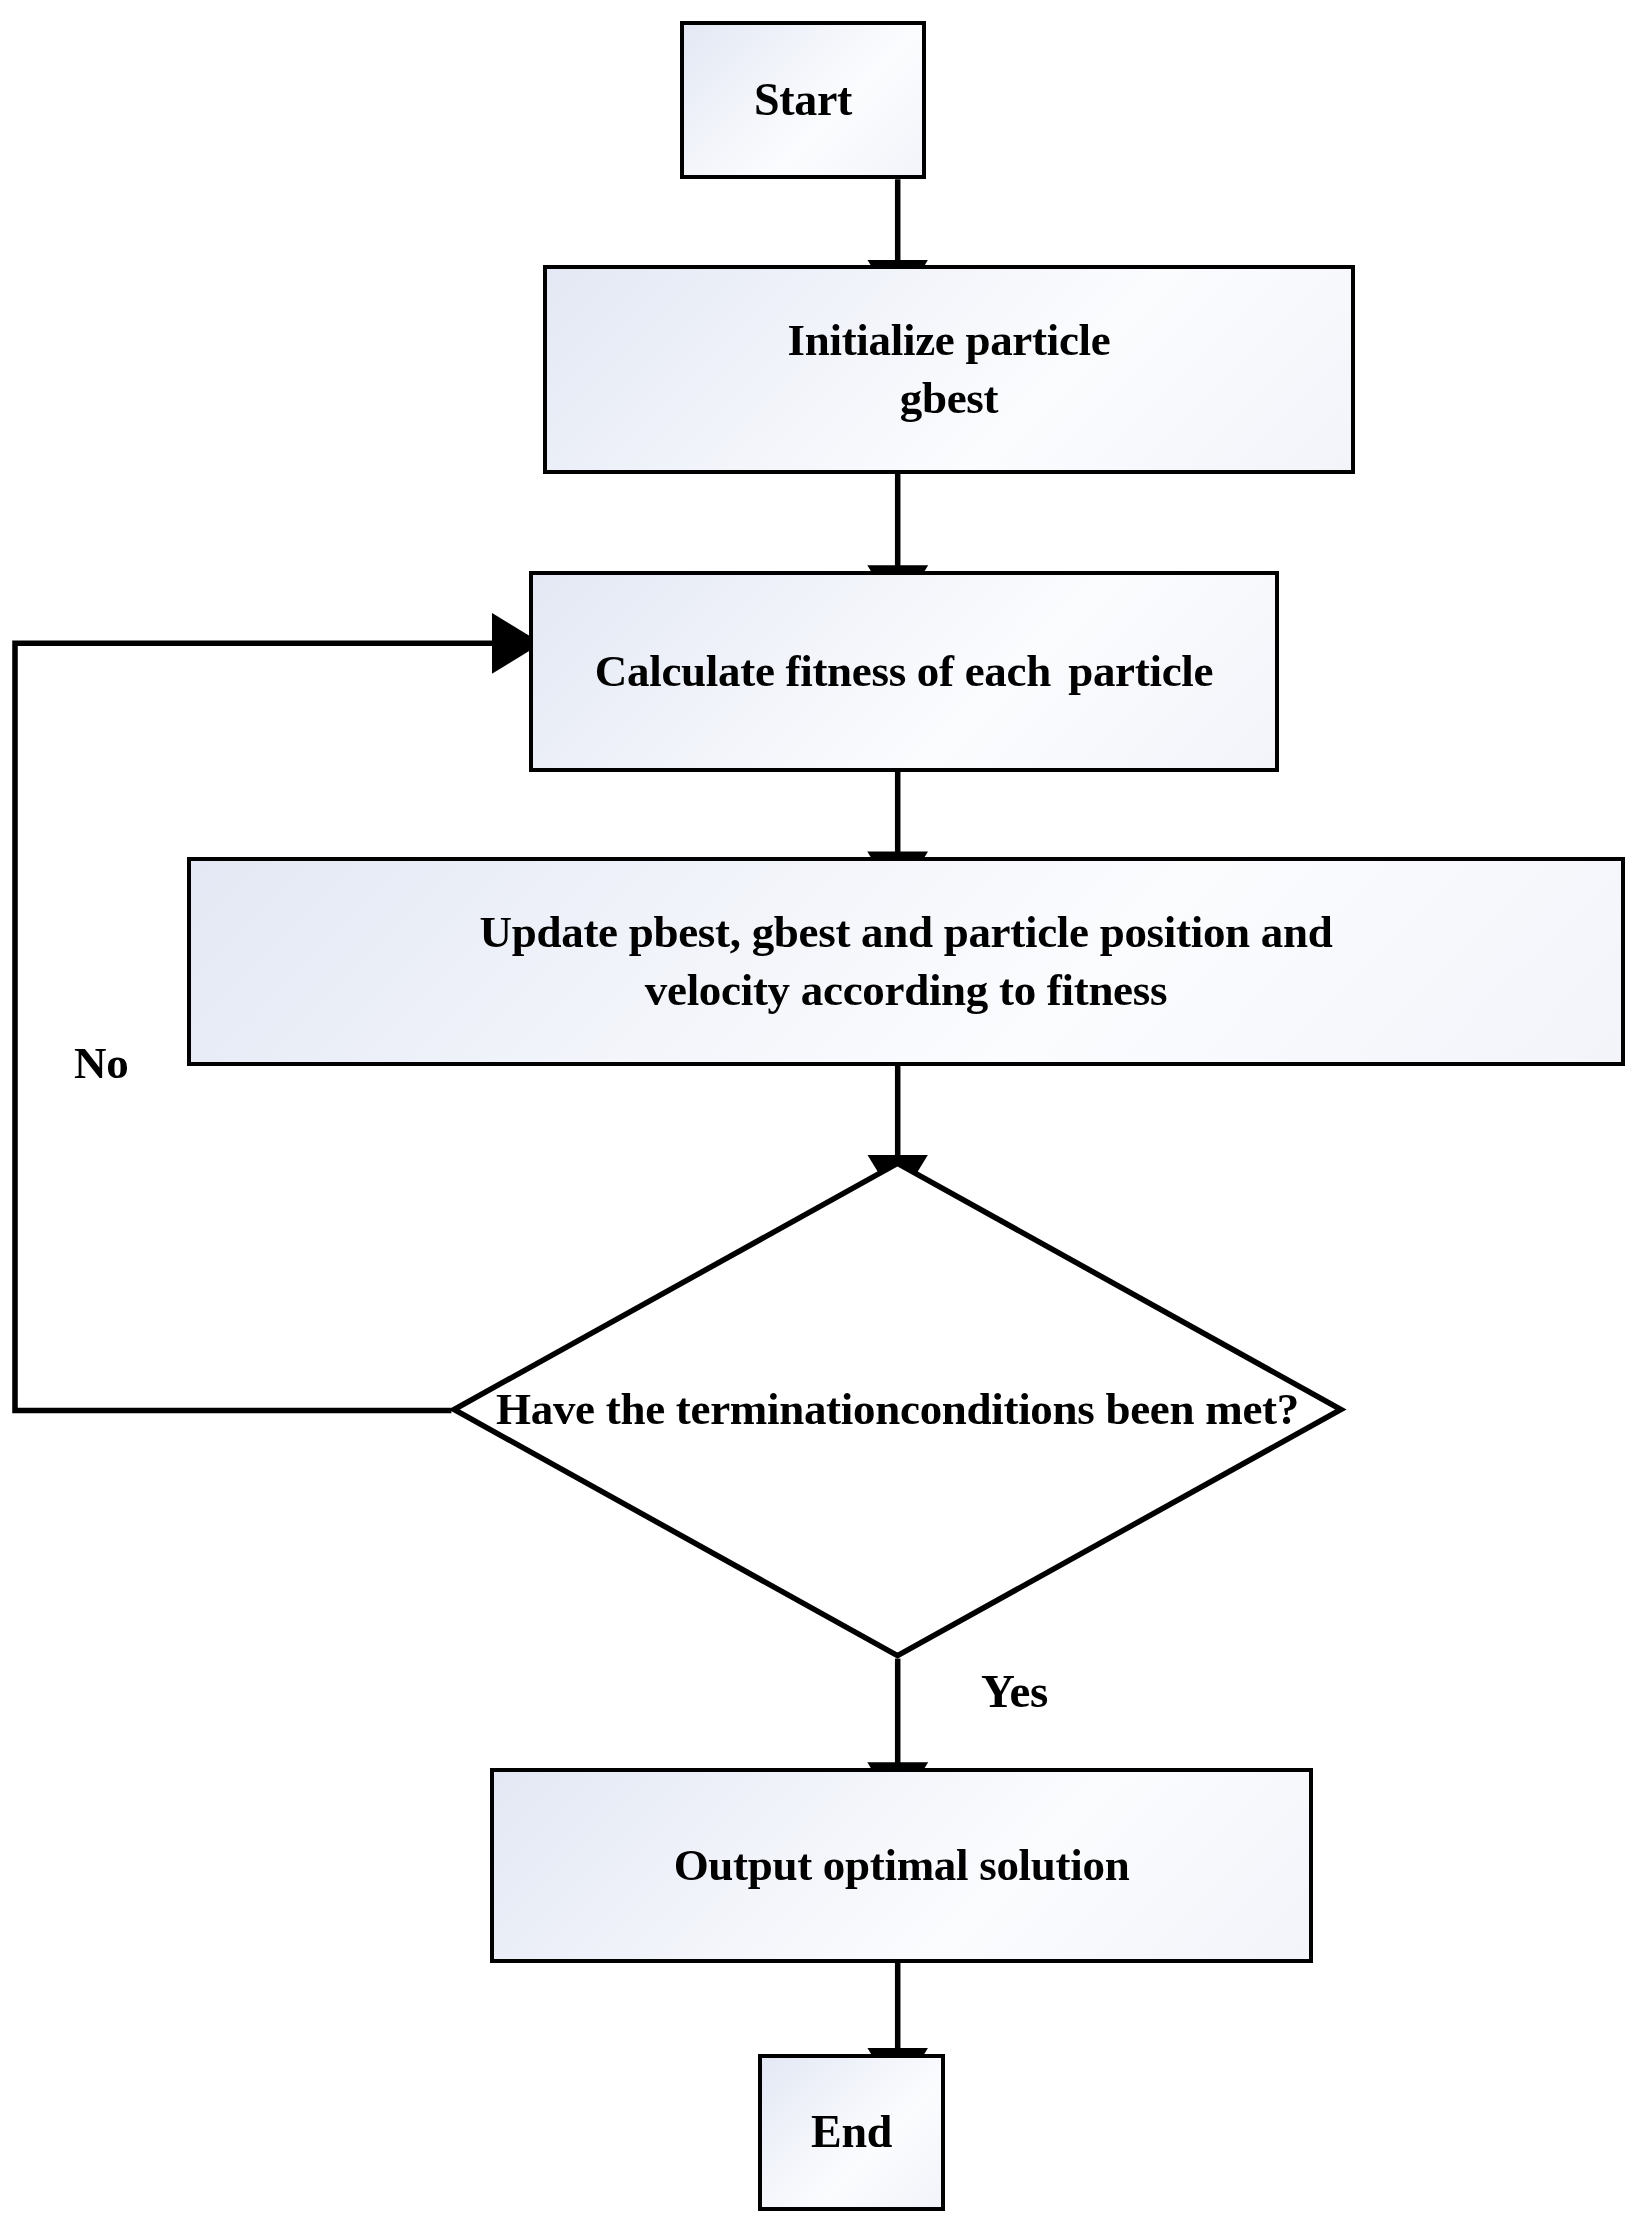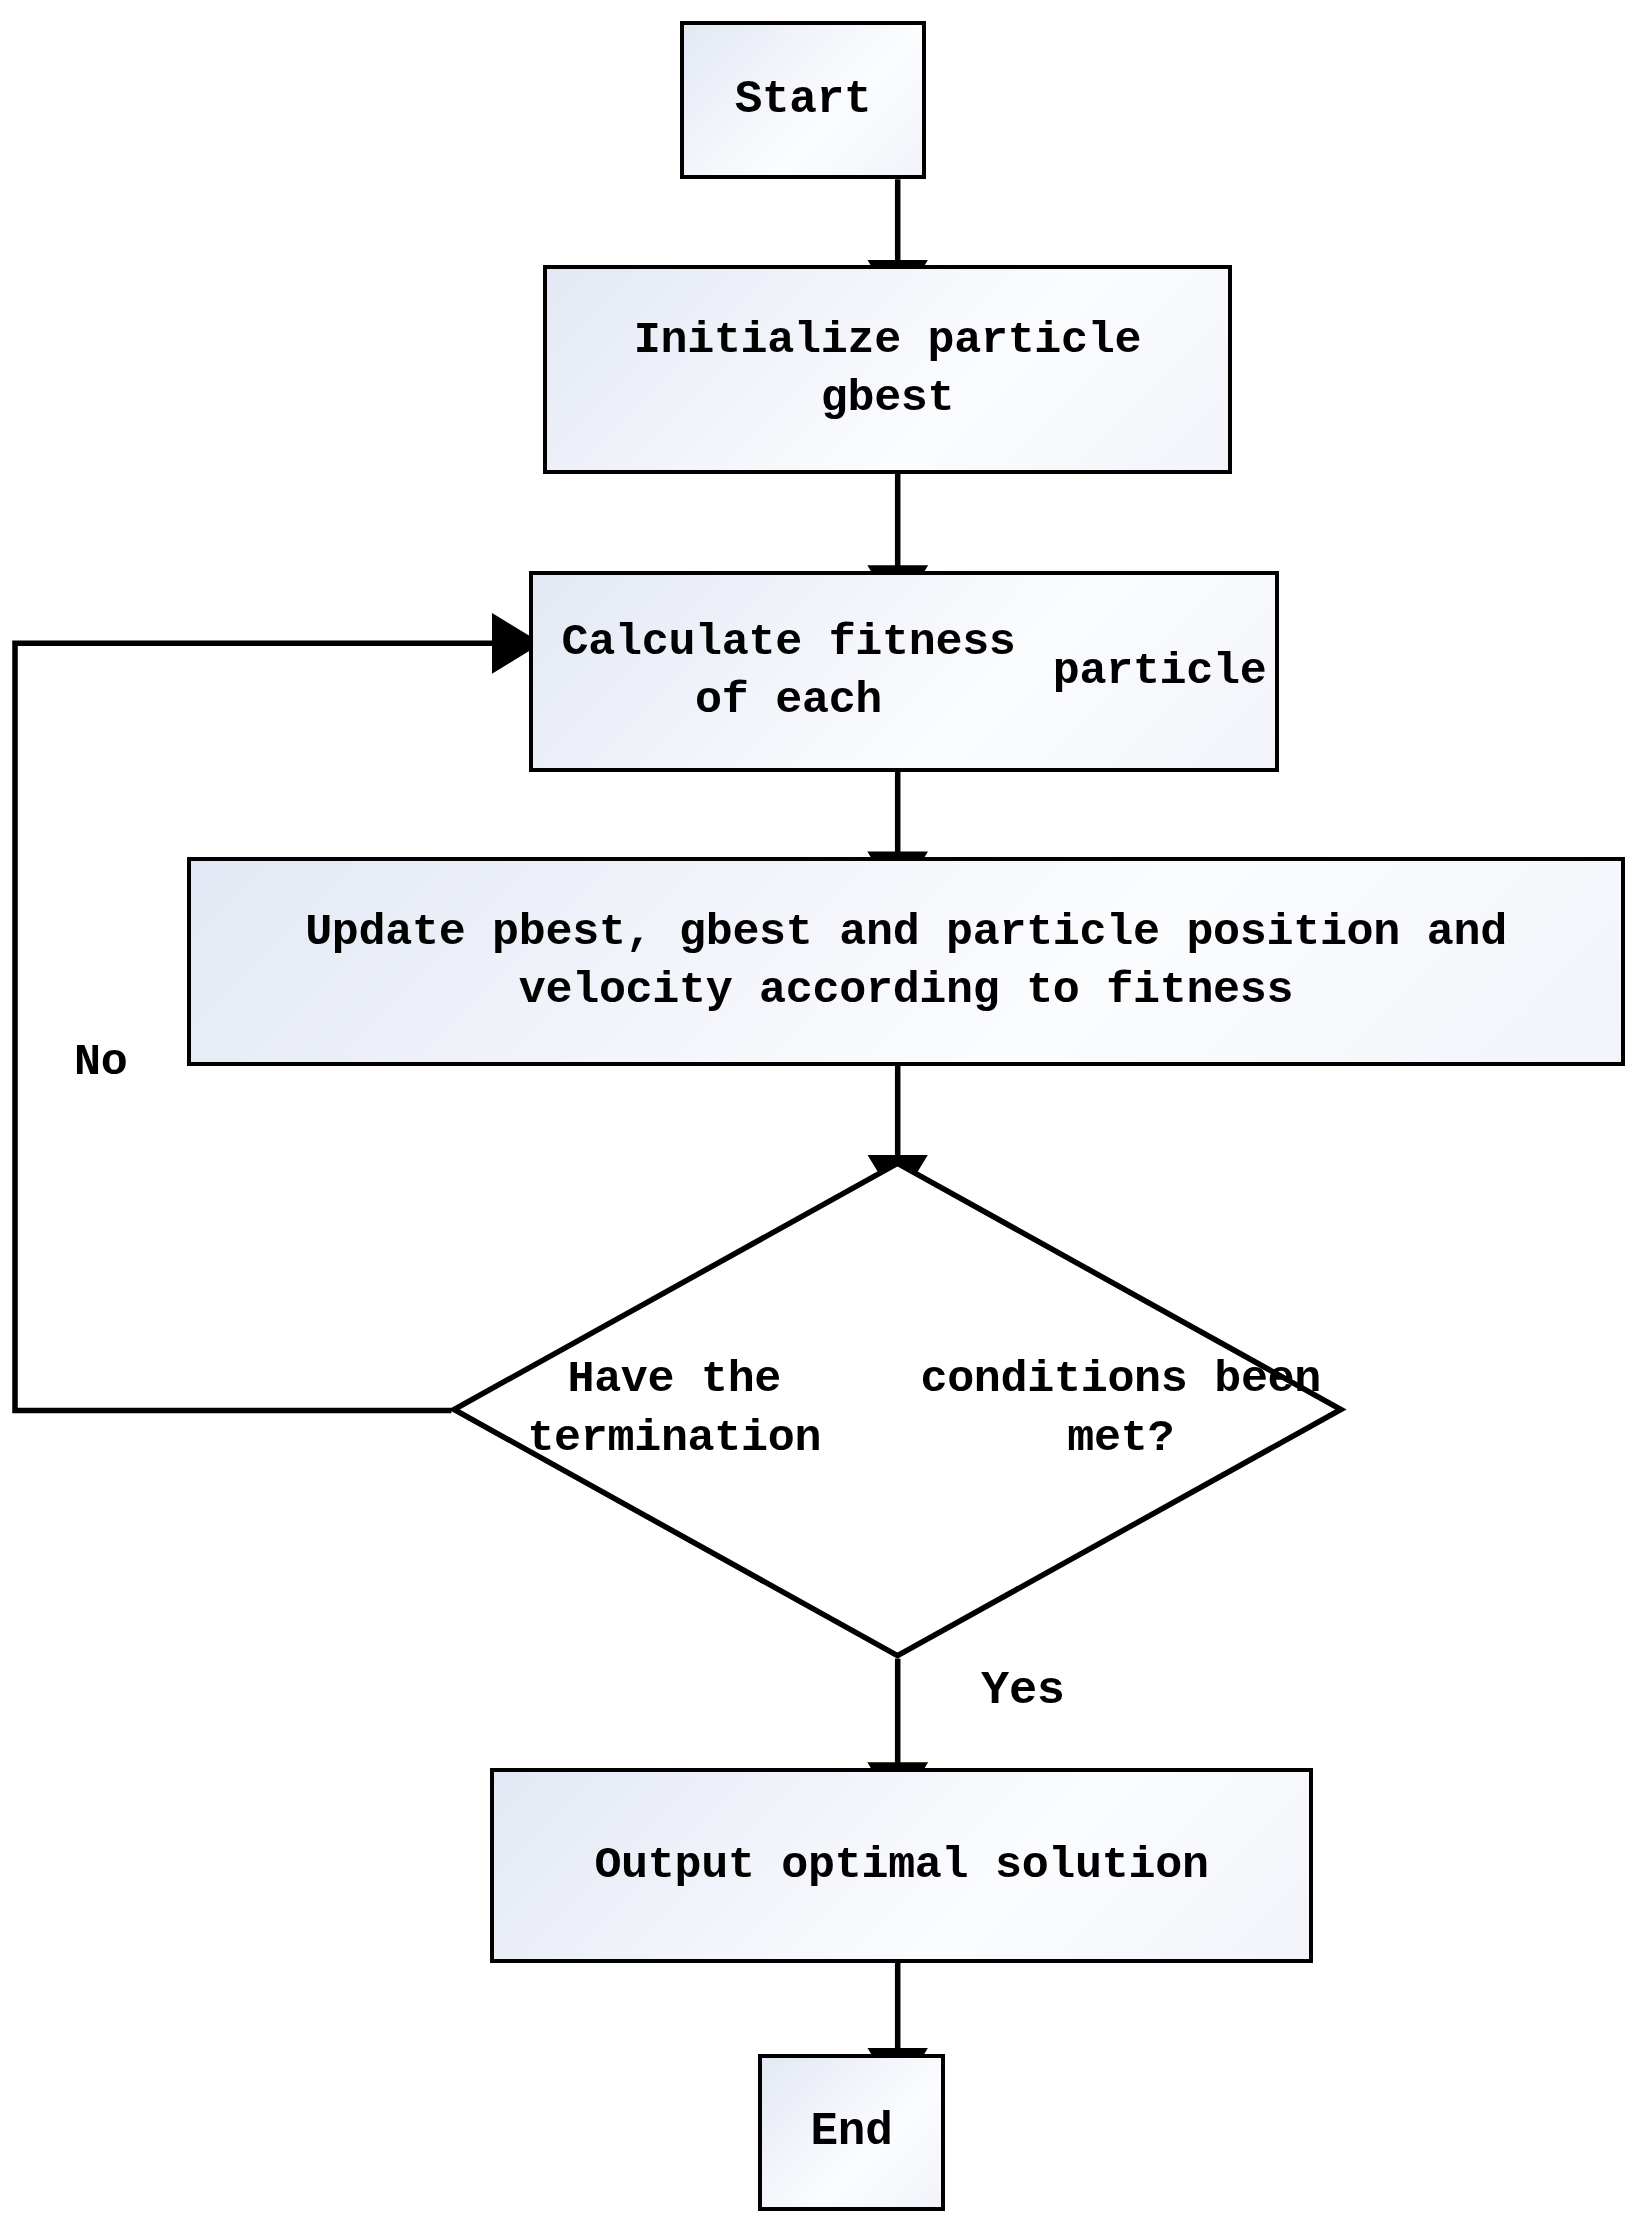--- a/index.html
+++ b/index.html
@@ -6,21 +6,21 @@
     margin: 0;
     padding: 0;
     background: #ffffff;
   }
   #canvas {
     position: relative;
     width: 1645px;
     height: 2227px;
     background: #ffffff;
     overflow: hidden;
-    font-family: Liberation Mono, monospace;
+    font-family: Liberation Serif, serif;
   }
   .node {
     position: absolute;
     box-sizing: border-box;
     border: 4.3px solid #000000;
     background: linear-gradient(135deg, #e3e8f4 0%, #f4f6fb 42%, #fbfcfe 62%, #f2f4fa 100%);
     display: flex;
     align-items: center;
     justify-content: center;
     text-align: center;
@@ -82,21 +82,21 @@
 
     <line x1="1462" y1="3197" x2="1462" y2="3345" stroke="#000000" stroke-width="9" marker-end="url(#arrowhead)"></line>
 
     <polyline points="735,2298 24,2298 24,1048 810,1048" fill="none" stroke="#000000" stroke-width="9" marker-end="url(#arrowhead)"></polyline>
   </svg>
 
   <div class="node" style="left:680px; top:21px; width:246px; height:158px; font-size:46px;">
     <span>Start</span>
   </div>
 
-  <div class="node" style="left:543px; top:265px; width:689px; height:209px; font-size:45px; flex-direction:column;">
+  <div class="node" style="left:543px; top:265px; width:812px; height:209px; font-size:45px; flex-direction:column;">
     <span>Initialize particle</span>
     <span>gbest</span>
   </div>
 
   <div class="node" style="left:529px; top:571px; width:750px; height:201px; font-size:45px; flex-direction:row;">
     <span>Calculate fitness of each</span>
     <span>particle</span>
   </div>
 
   <div class="node" style="left:187px; top:857px; width:1438px; height:209px; font-size:45px; flex-direction:column;">

